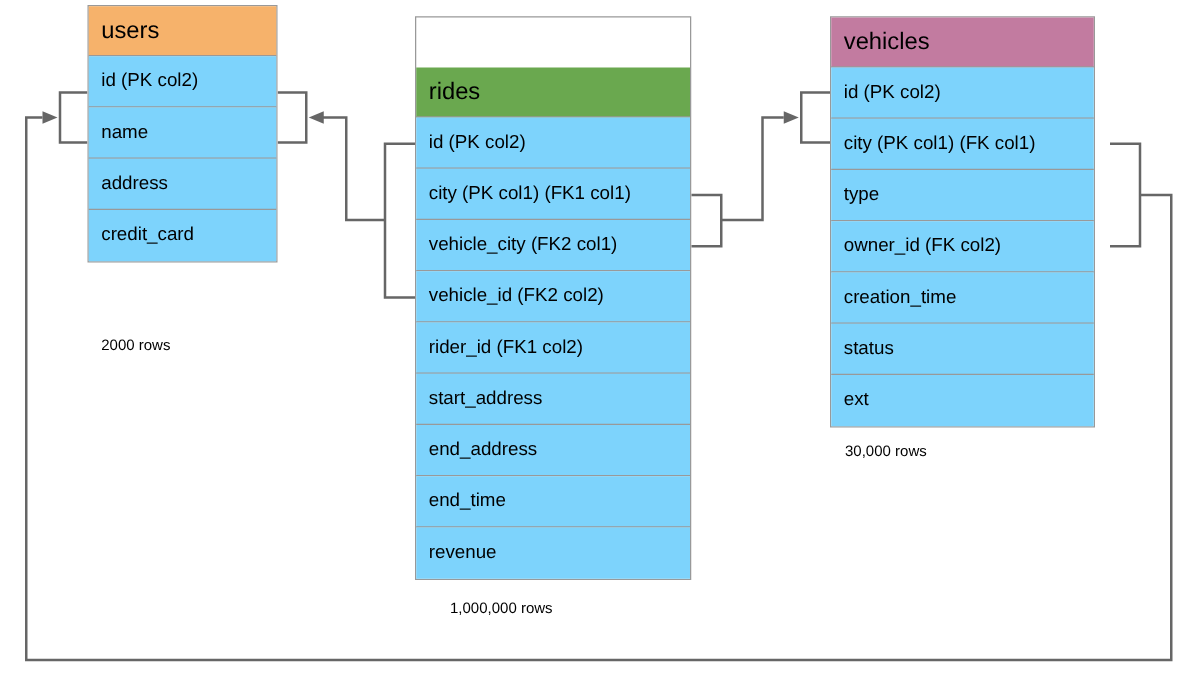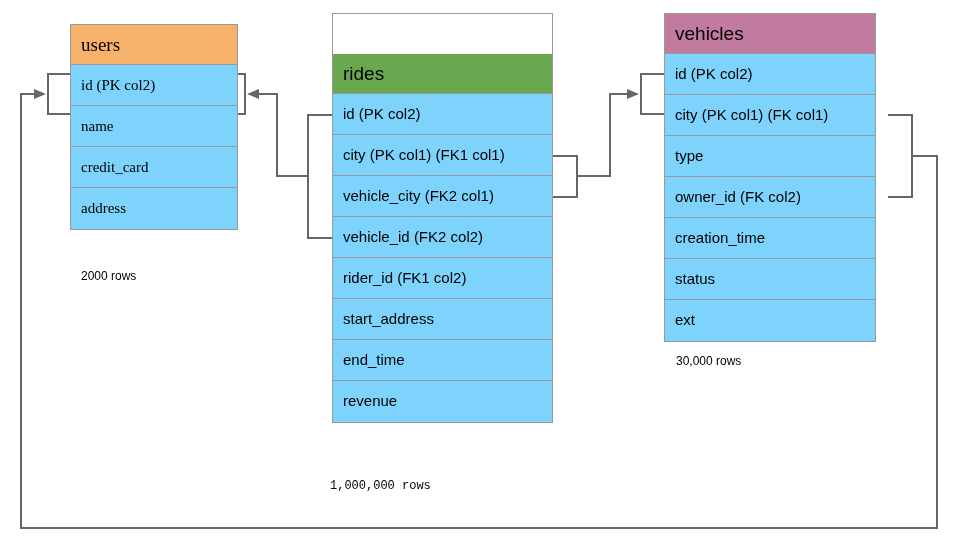--- a/index.html
+++ b/index.html
@@ -74,45 +74,46 @@
     <path d="M664 74 H641 V114 H664"></path>
     <path d="M577 176 H610 V94 H627"></path>
     <polygon points="639,94 627,89 627,99"></polygon>
 
     <path d="M888 115 H912 V197 H888"></path>
     <path d="M70 74 H48 V114 H70"></path>
     <path d="M912 156 H937 V528 H21 V94 H34"></path>
     <polygon points="46,94 34,89 34,99"></polygon>
   </svg>
 
-  <div class="table" style="left:70px; top:24px; width:168px;font-family:Liberation Serif, serif;">
+  <div class="table" style="left:70px; top:4px; width:152px;">
     <div class="thead" style="background: rgb(246, 178, 107);">
       <span>users</span>
     </div>
     <div class="cell">id (PK col2)</div>
     <div class="cell">name</div>
+    <div class="cell">address</div>
     <div class="cell">credit_card</div>
-    <div class="cell">address</div>
   </div>
   <div class="caption" style="left:81px; top:266px;">2000 rows</div>
 
   <div class="table" style="left:332px; top:13px; width:221px;">
     <div class="thead" style="background: rgb(106, 168, 79); margin-top: 40px;">
       <span>rides</span>
     </div>
     <div class="cell">id (PK col2)</div>
     <div class="cell">city (PK col1) (FK1 col1)</div>
     <div class="cell">vehicle_city (FK2 col1)</div>
     <div class="cell">vehicle_id (FK2 col2)</div>
     <div class="cell">rider_id (FK1 col2)</div>
     <div class="cell">start_address</div>
+    <div class="cell">end_address</div>
     <div class="cell">end_time</div>
     <div class="cell">revenue</div>
   </div>
-  <div class="caption" style="left:330px; top:476px;font-family:Liberation Mono, monospace;">1,000,000 rows</div>
+  <div class="caption" style="left:360px; top:476px;">1,000,000 rows</div>
 
   <div class="table" style="left:664px; top:13px; width:212px;">
     <div class="thead" style="background: rgb(194, 123, 160);">
       <span>vehicles</span>
     </div>
     <div class="cell">id (PK col2)</div>
     <div class="cell">city (PK col1) (FK col1)</div>
     <div class="cell">type</div>
     <div class="cell">owner_id (FK col2)</div>
     <div class="cell">creation_time</div>

